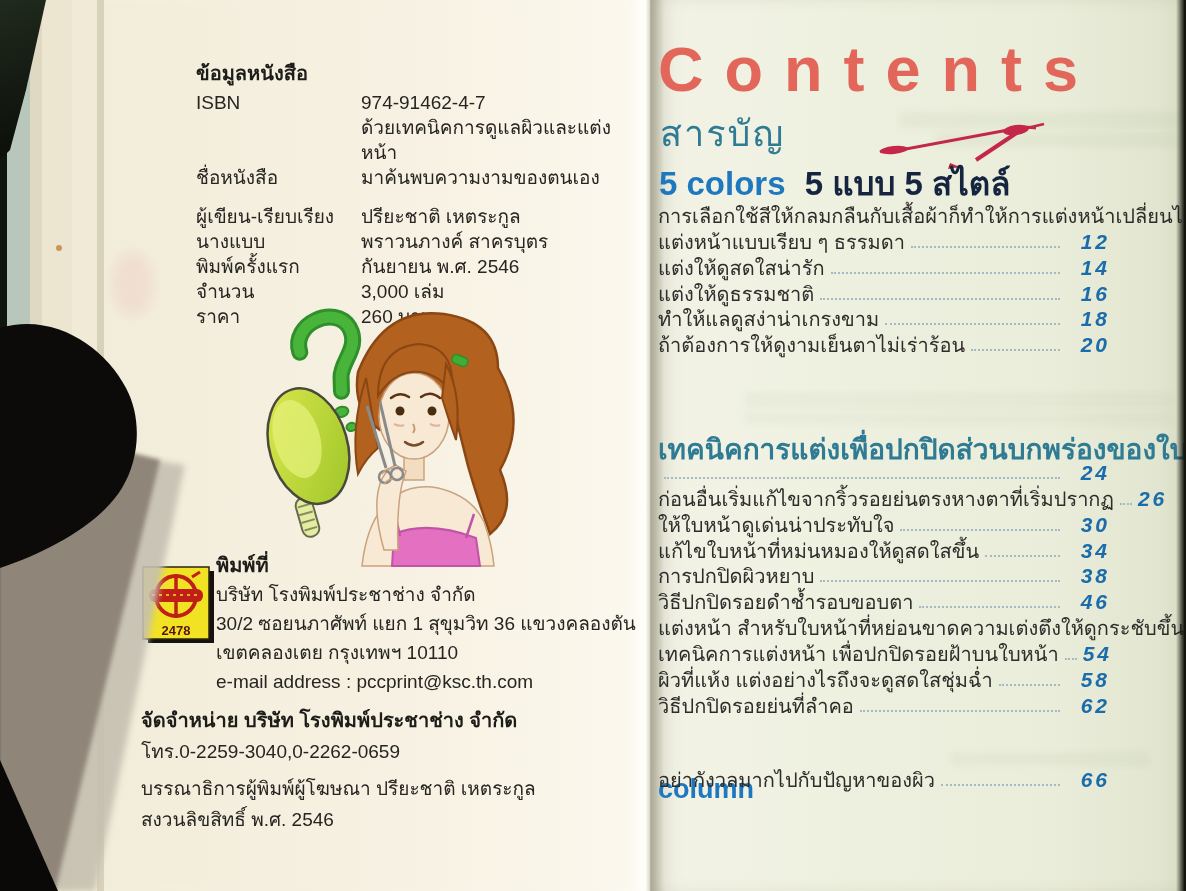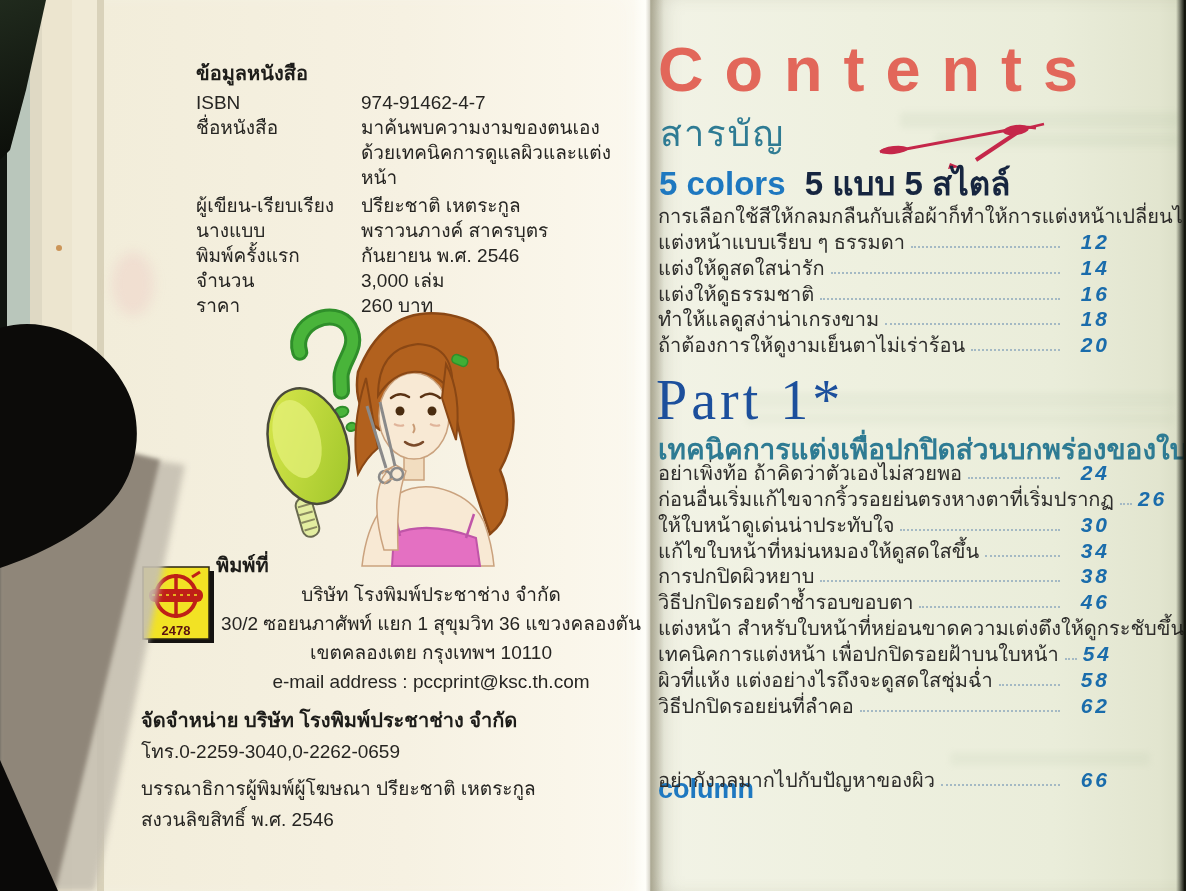--- a/index.html
+++ b/index.html
@@ -31,21 +31,21 @@
   .ghost{position:absolute;background:#9ab08e;opacity:.11;filter:blur(3px);border-radius:4px;}
 
   
   .lp-text{color:#262522;font-size:19px;}
   .info-block{position:absolute;left:196px;top:60px;width:430px;}
   .info-header{font-weight:bold;font-size:20px;line-height:26px;margin-bottom:4px;color:#1d1c19;}
   .info-row{display:flex;line-height:25px;}
   .info-label{width:165px;flex:0 0 165px;}
   .printer-text{position:absolute;left:216px;top:551px;width:430px;}
   .printer-header{font-weight:bold;font-size:20px;line-height:29px;color:#1d1c19;}
-  .printer-line{line-height:29px;text-align:center;}
+  .printer-line{line-height:29px;}
   .dist-block{position:absolute;left:141px;top:704px;width:470px;}
   .dist-line1{font-weight:bold;font-size:20px;line-height:32px;color:#1d1c19;}
   .dist-line2{line-height:32px;}
   .editor-block{position:absolute;left:141px;top:773px;width:470px;}
   .editor-block div{line-height:31px;}
 
   
   .contents-title{position:absolute;left:658px;top:38px;font-size:63px;font-weight:bold;
     color:#e2675a;letter-spacing:21px;line-height:1;white-space:nowrap;}
   .thai-title{position:absolute;left:660px;top:114px;font-size:36px;color:#2e7b93;
@@ -87,28 +87,28 @@
   <div class="ghost" style="left:745px;top:412px;width:430px;height:13px;opacity:.07"></div>
   <div class="ghost" style="left:950px;top:752px;width:200px;height:14px;opacity:.09"></div>
 
   <div class="info-block lp-text">
     <div class="info-header">ข้อมูลหนังสือ</div>
     <div class="info-row">
       <span class="info-label">ISBN</span>
       <span class="info-value">974-91462-4-7</span>
     </div>
     <div class="info-row">
+      <span class="info-label"></span>
+      <span class="info-value">ด้วยเทคนิคการดูแลผิวและแต่งหน้า</span>
+    </div>
+    <div class="info-row">
       <span class="info-label">ชื่อหนังสือ</span>
       <span class="info-value">มาค้นพบความงามของตนเอง</span>
     </div>
-    <div class="info-row">
-      <span class="info-label"></span>
-      <span class="info-value">ด้วยเทคนิคการดูแลผิวและแต่งหน้า</span>
-    </div>
-    <div class="info-row" style="margin-top:3px">
+    <div class="info-row" style="margin-top:14px">
       <span class="info-label">ผู้เขียน-เรียบเรียง</span>
       <span class="info-value">ปรียะชาติ เหตระกูล</span>
     </div>
     <div class="info-row">
       <span class="info-label">นางแบบ</span>
       <span class="info-value">พราวนภางค์ สาครบุตร</span>
     </div>
     <div class="info-row">
       <span class="info-label">พิมพ์ครั้งแรก</span>
       <span class="info-value">กันยายน พ.ศ. 2546</span>
@@ -246,26 +246,24 @@
       <span class="leader"></span>
       <span class="toc-page">18</span>
     </div>
     <div class="toc-row">
       <span class="toc-text">ถ้าต้องการให้ดูงามเย็นตาไม่เร่าร้อน</span>
       <span class="leader"></span>
       <span class="toc-page">20</span>
     </div>
   </div>
 
-  <div class="part-head">Part 1*</div>
   <div class="part-sub">เทคนิคการแต่งเพื่อปกปิดส่วนบกพร่องของใบหน้า</div>
 
   <div class="toc" id="toc2">
     <div class="toc-row">
-      <span class="toc-text">อย่าเพิ่งท้อ ถ้าคิดว่าตัวเองไม่สวยพอ</span>
       <span class="leader"></span>
       <span class="toc-page">24</span>
     </div>
     <div class="toc-row">
       <span class="toc-text">ก่อนอื่นเริ่มแก้ไขจากริ้วรอยย่นตรงหางตาที่เริ่มปรากฏ</span>
       <span class="leader"></span>
       <span class="toc-page">26</span>
     </div>
     <div class="toc-row">
       <span class="toc-text">ให้ใบหน้าดูเด่นน่าประทับใจ</span>

